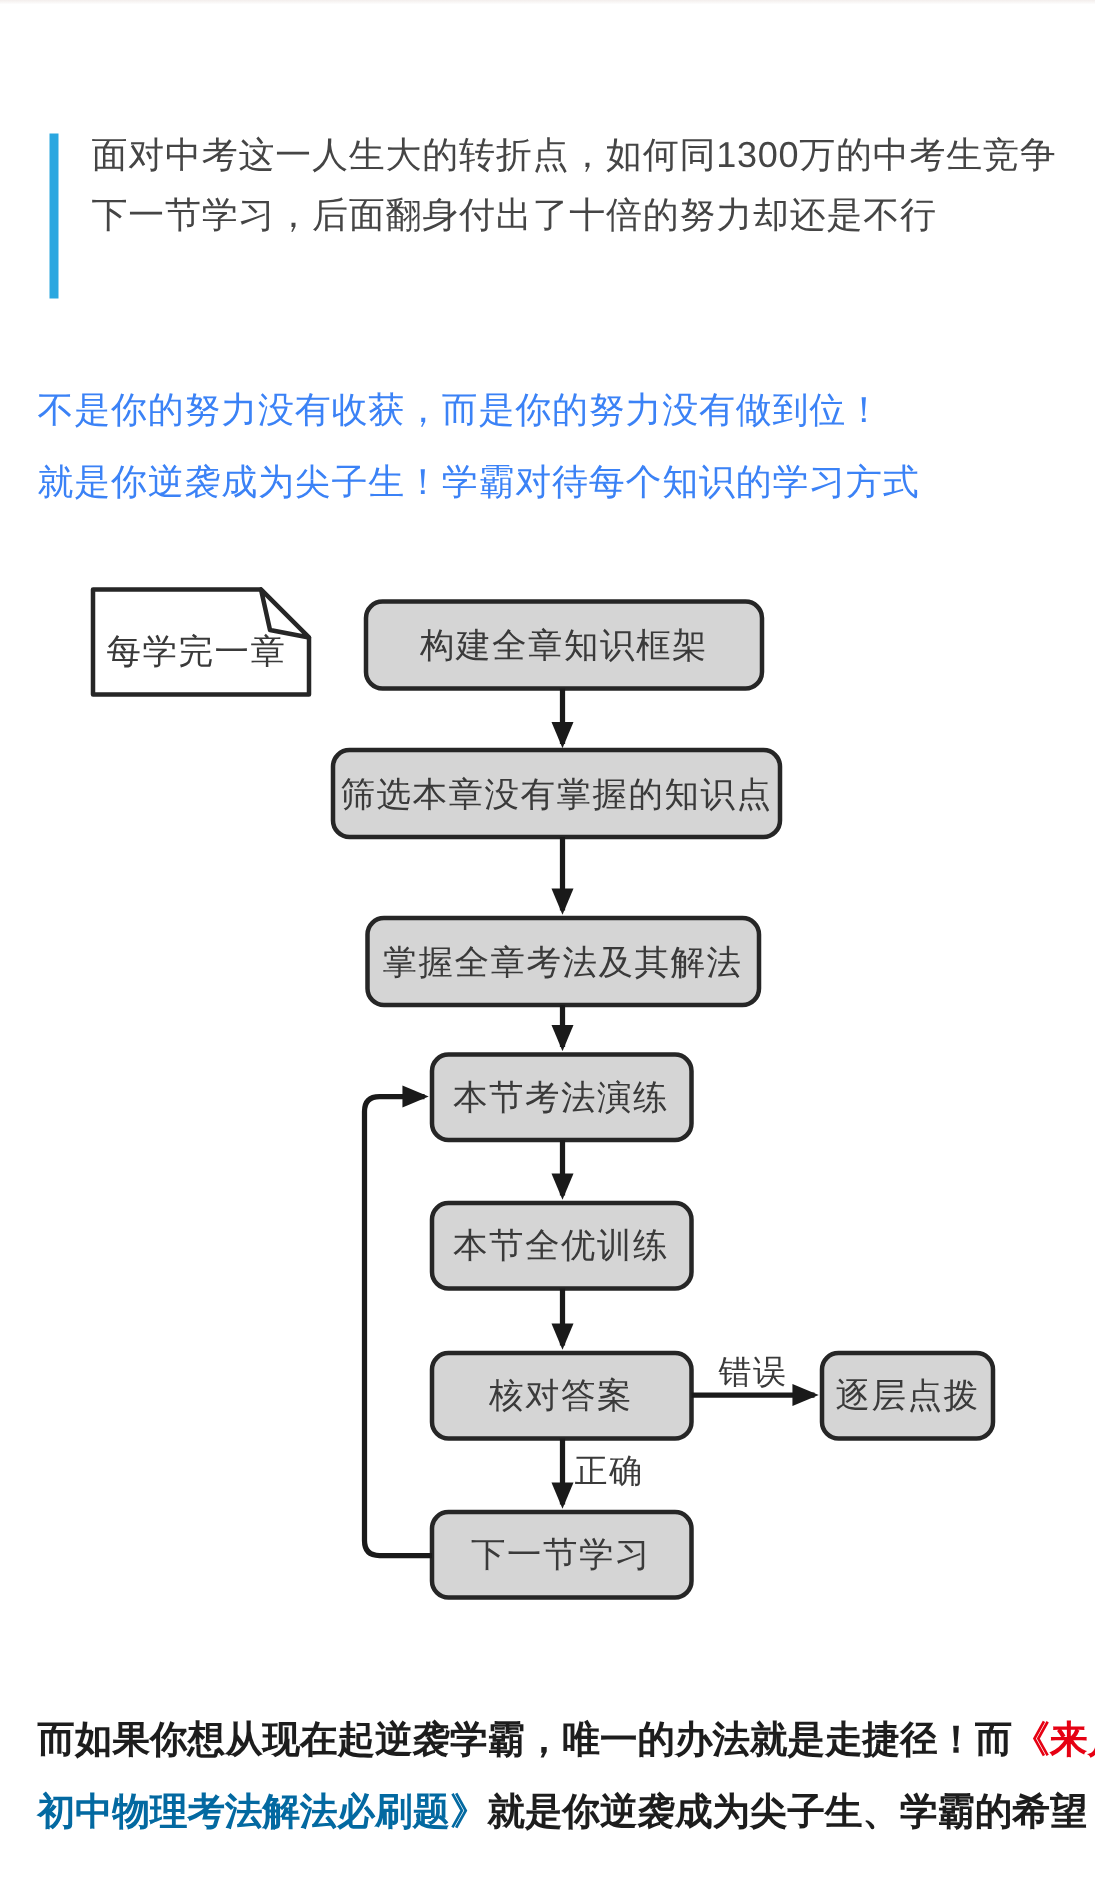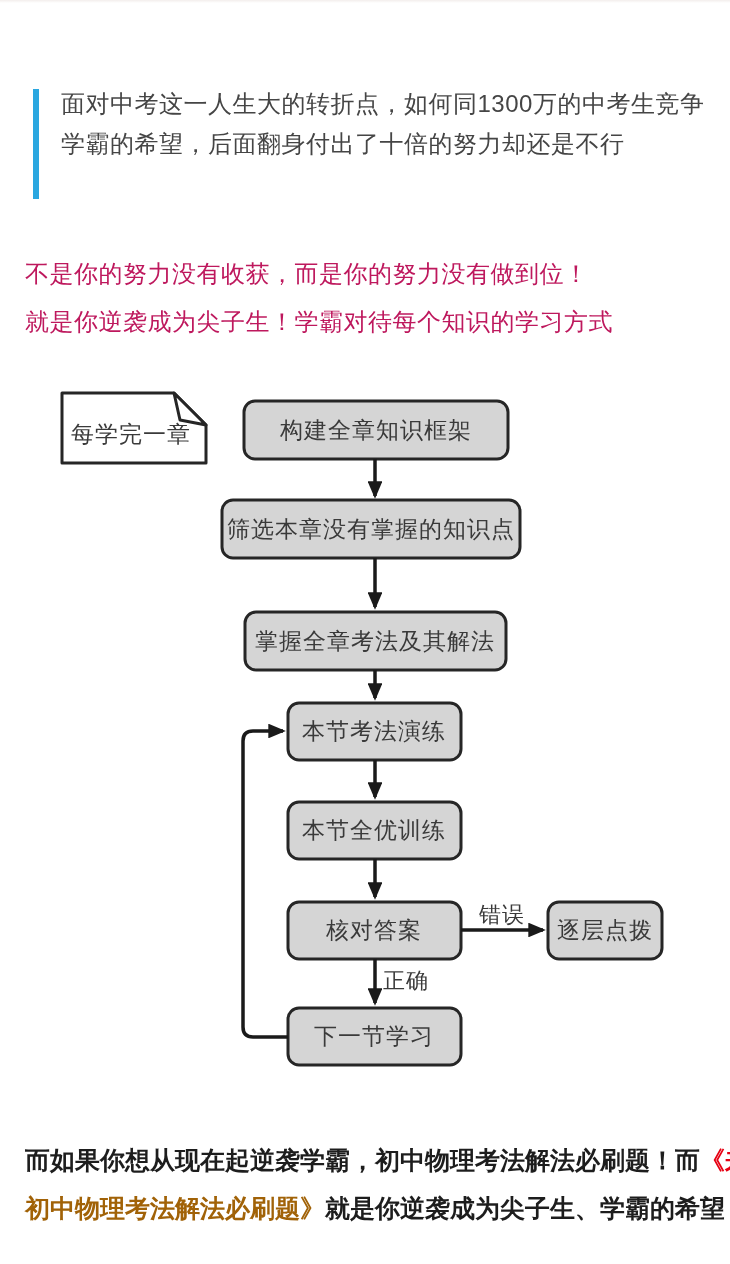--- a/index.html
+++ b/index.html
@@ -18,21 +18,21 @@
     position:absolute;left:33px;top:89px;width:6px;height:110px;
   }
   .quote-lines{position:absolute;left:61px;top:84px;width:660px;}
   .quote-lines p{
     margin:0;font-size:24px;line-height:40px;color:#454545;
     letter-spacing:0.5px;white-space:nowrap;
   }
   
   .lead{position:absolute;left:25px;top:250px;width:700px;}
   .lead p{
-    margin:0;font-size:24px;line-height:48px;color:#be185d;
+    margin:0;font-size:24px;line-height:48px;color:#3b82f6;
     letter-spacing:0.5px;white-space:nowrap;
   }
   
   .flow-svg{position:absolute;left:0;top:380px;}
   .flow-box{fill:#d5d5d5;stroke:#262626;stroke-width:3;}
   .flow-note{fill:#ffffff;stroke:#262626;stroke-width:3;stroke-linejoin:round;}
   .flow-label{
     font-size:23px;fill:#3a3a3a;letter-spacing:1px;
     font-family:"Liberation Sans","DejaVu Sans",sans-serif;
   }
@@ -52,21 +52,21 @@
 </head>
 <body>
 
 <div class="page">
   <div class="top-strip"></div>
 
   <section class="quote">
     <div class="quote-bar" style="background: rgb(42, 167, 224);"></div>
     <div class="quote-lines">
       <p>面对中考这一人生大的转折点，如何同1300万的中考生竞争</p>
-      <p>学霸的希望，后面翻身付出了十倍的努力却还是不行</p>
+      <p>下一节学习，后面翻身付出了十倍的努力却还是不行</p>
     </div>
   </section>
 
   <section class="lead">
     <p>不是你的努力没有收获，而是你的努力没有做到位！</p>
     <p>就是你逆袭成为尖子生！学霸对待每个知识的学习方式</p>
   </section>
 
   <svg class="flow-svg" width="730" height="710" viewBox="0 380 730 710">
     <defs>
@@ -110,16 +110,16 @@
     <line class="flow-line" x1="375" y1="959" x2="375" y2="1003" marker-end="url(#ah)"></line>
     <text class="edge-label" x="383" y="988" text-anchor="start">正确</text>
 
     <rect class="flow-box" x="288" y="1008" width="173" height="57" rx="11"></rect>
     <text class="flow-label" x="374" y="1044" text-anchor="middle">下一节学习</text>
 
     <path class="flow-line" d="M288,1037 L253,1037 Q243,1037 243,1027 L243,741 Q243,731 253,731 L283,731" marker-end="url(#ah)"></path>
   </svg>
 
   <section class="footer">
-    <p><span>而如果你想从现在起逆袭学霸，初中物理考法解法必刷题！而</span><span class="red" style="color: rgb(230, 1, 19);">《来川</span></p>
-    <p><span class="red" style="color: #a16207;">初中物理考法解法必刷题》</span><span>就是你逆袭成为尖子生、学霸的希望！</span></p>
+    <p><span>而如果你想从现在起逆袭学霸，唯一的办法就是走捷径！而</span><span class="red" style="color: rgb(230, 1, 19);">《来川</span></p>
+    <p><span class="red" style="color: #0369a1;">初中物理考法解法必刷题》</span><span>就是你逆袭成为尖子生、学霸的希望！</span></p>
   </section>
 </div>
 
 </body></html>

